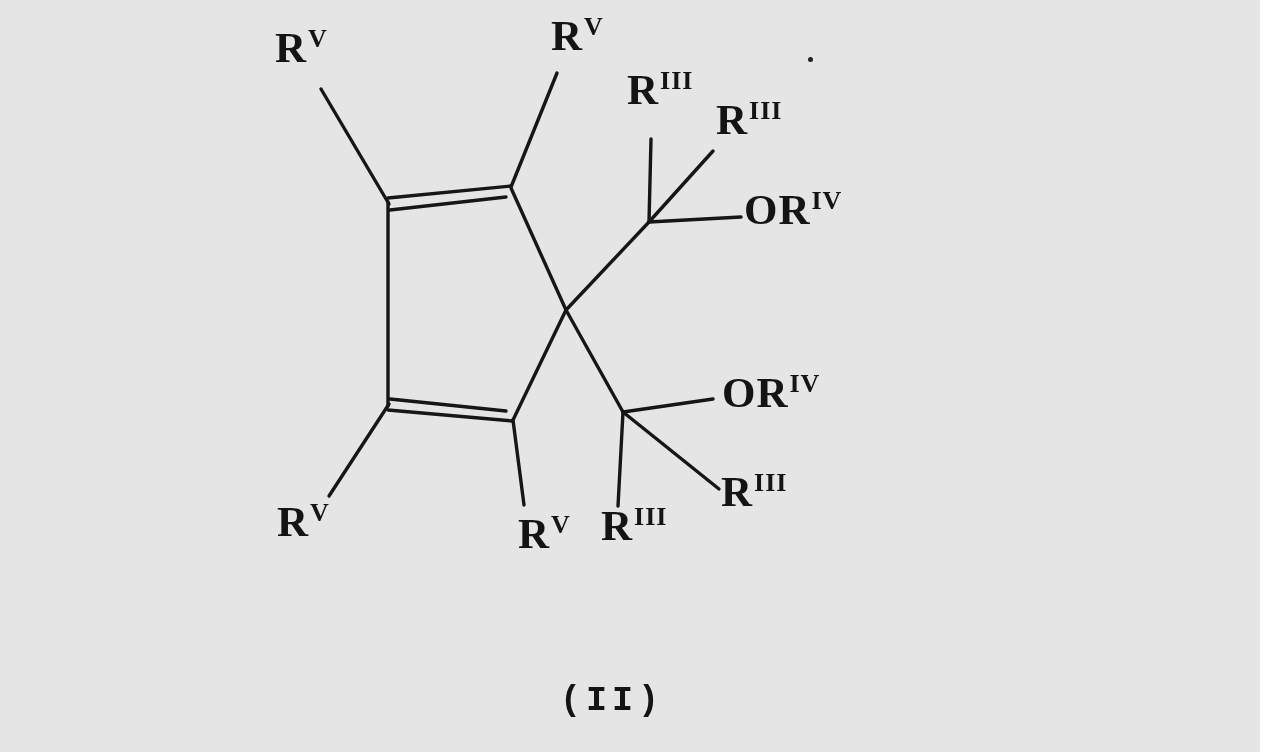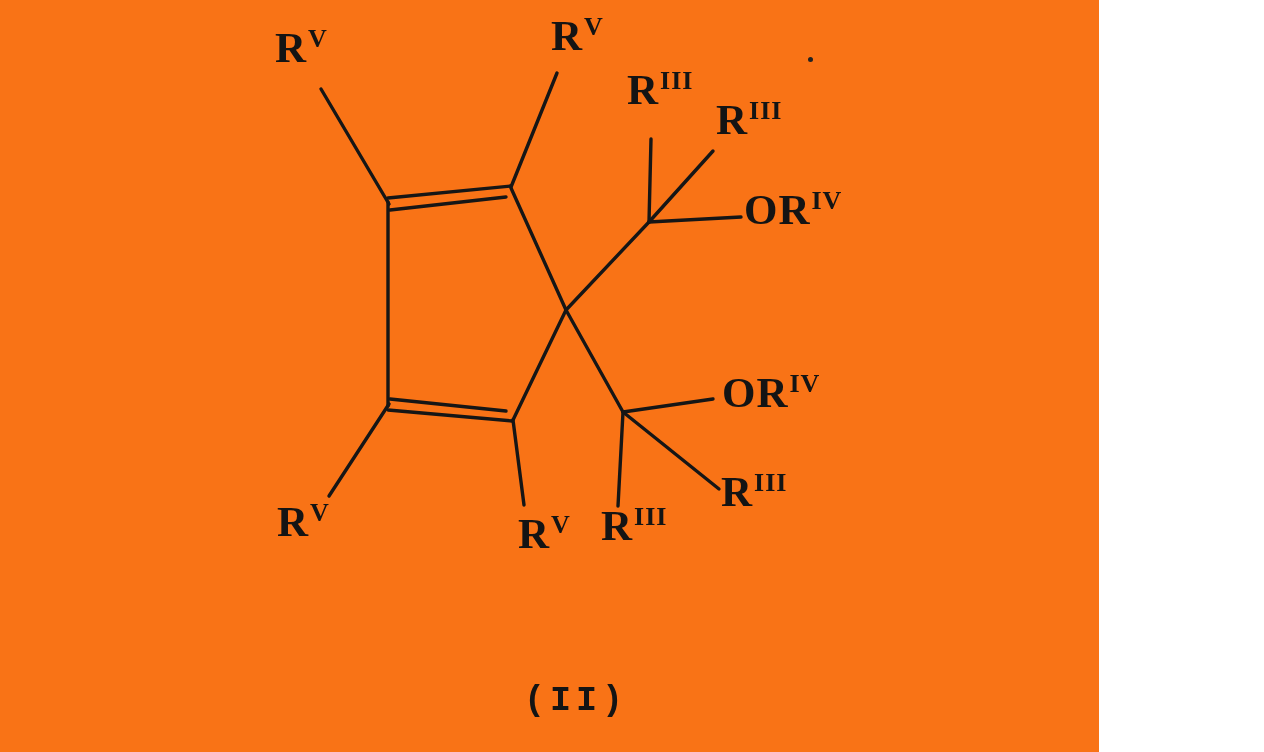--- a/index.html
+++ b/index.html
@@ -2,23 +2,23 @@
 <html><head>
 <meta charset="utf-8">
 <style>
   html, body {
     margin: 0;
     padding: 0;
     background: #ffffff;
   }
   #figure {
     position: relative;
-    width: 1099px;
+    width: 1260px;
     height: 752px;
-    background: #f97316;
+    background: #e5e5e5;
     overflow: hidden;
     font-family: "Liberation Serif", serif;
   }
   #skeleton {
     position: absolute;
     left: 0;
     top: 0;
     width: 1264px;
     height: 752px;
   }
@@ -52,21 +52,21 @@
   .pos-riii-upper      { left: 627px; top: 68px; }
   .pos-riii-upper-right{ left: 716px; top: 98px; }
   .pos-oriv-upper      { left: 744px; top: 188px; }
   .pos-oriv-lower      { left: 722px; top: 371px; }
   .pos-riii-lower-right{ left: 721px; top: 470px; }
   .pos-riii-bottom     { left: 601px; top: 504px; }
   .pos-rv-bottom       { left: 518px; top: 512px; }
   .pos-rv-bottom-left  { left: 277px; top: 500px; }
   .formula-label {
     position: absolute;
-    left: 524px;
+    left: 560px;
     top: 684px;
     font-family: "Liberation Mono", "DejaVu Sans Mono", monospace;
     font-size: 35px;
     font-weight: 600;
     letter-spacing: 5px;
     color: #141414;
     line-height: 1;
     user-select: none;
   }
   .ink-speck {

